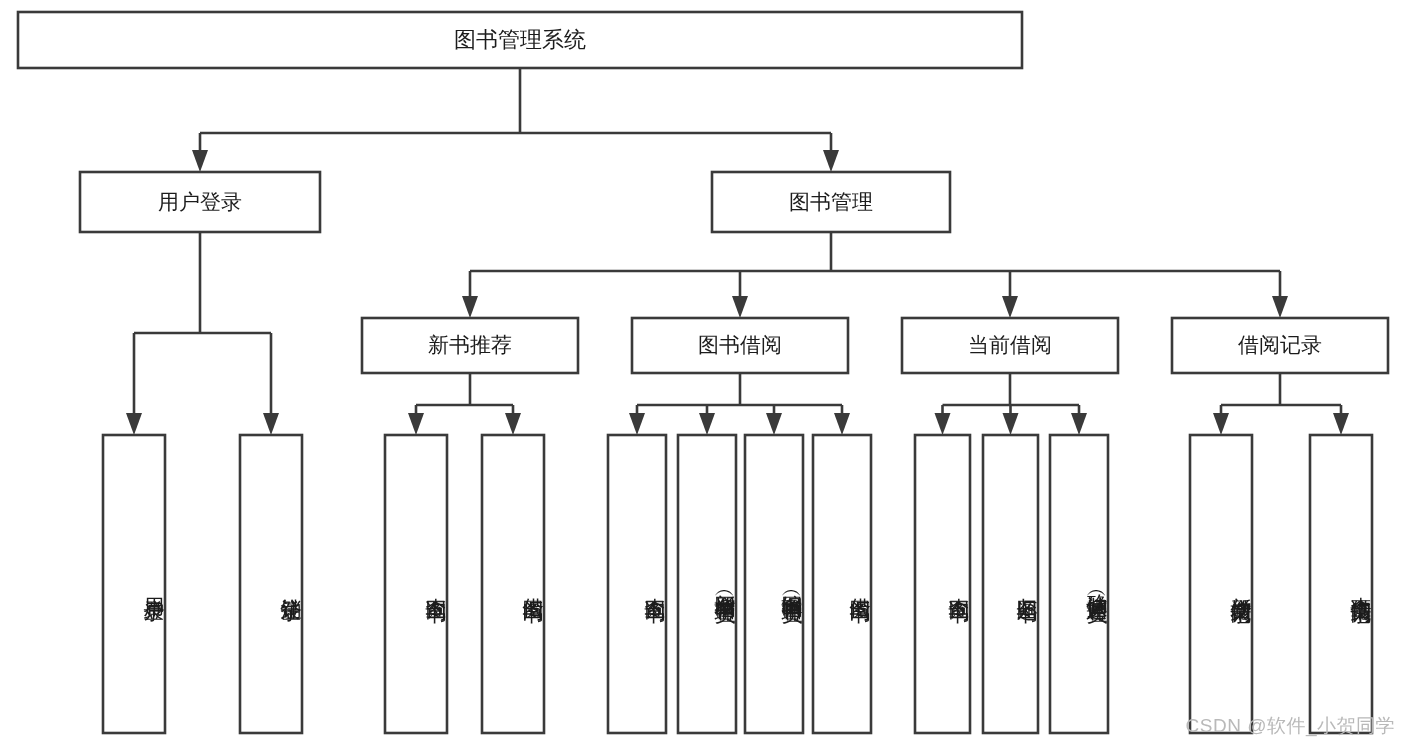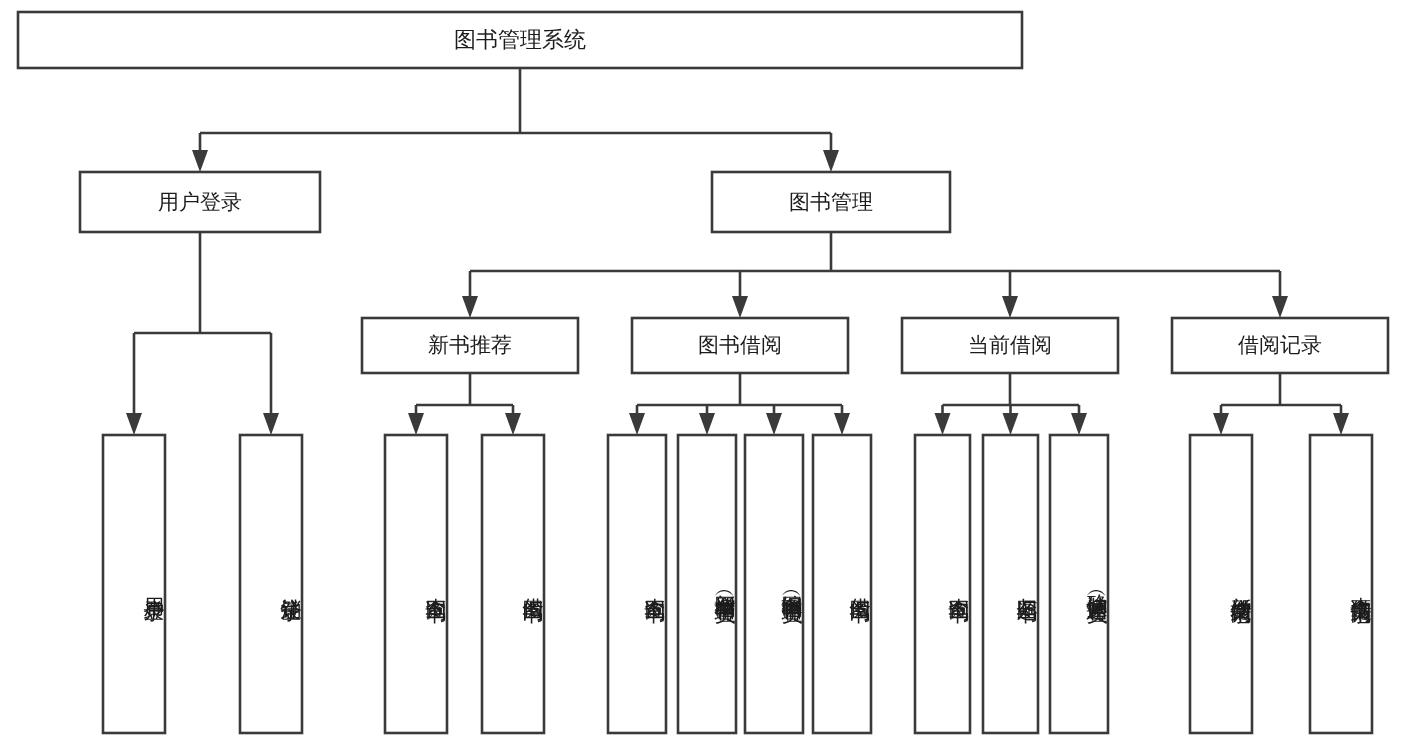--- a/index.html
+++ b/index.html
@@ -247,13 +247,14 @@
         <span>确认归还（管理员）</span>
       </div>
       <div class="vlabel-wrap" style="left: 1190px; top: 445px; width: 62px; height: 278px;">
         <span>新增借阅记录</span>
       </div>
       <div class="vlabel-wrap" style="left: 1310px; top: 445px; width: 62px; height: 278px;">
         <span>查询借阅记录</span>
       </div>
     </div>
 
+  <div class="watermark">CSDN @软件_小贺同学</div>
 </div>
 
 </body></html>

